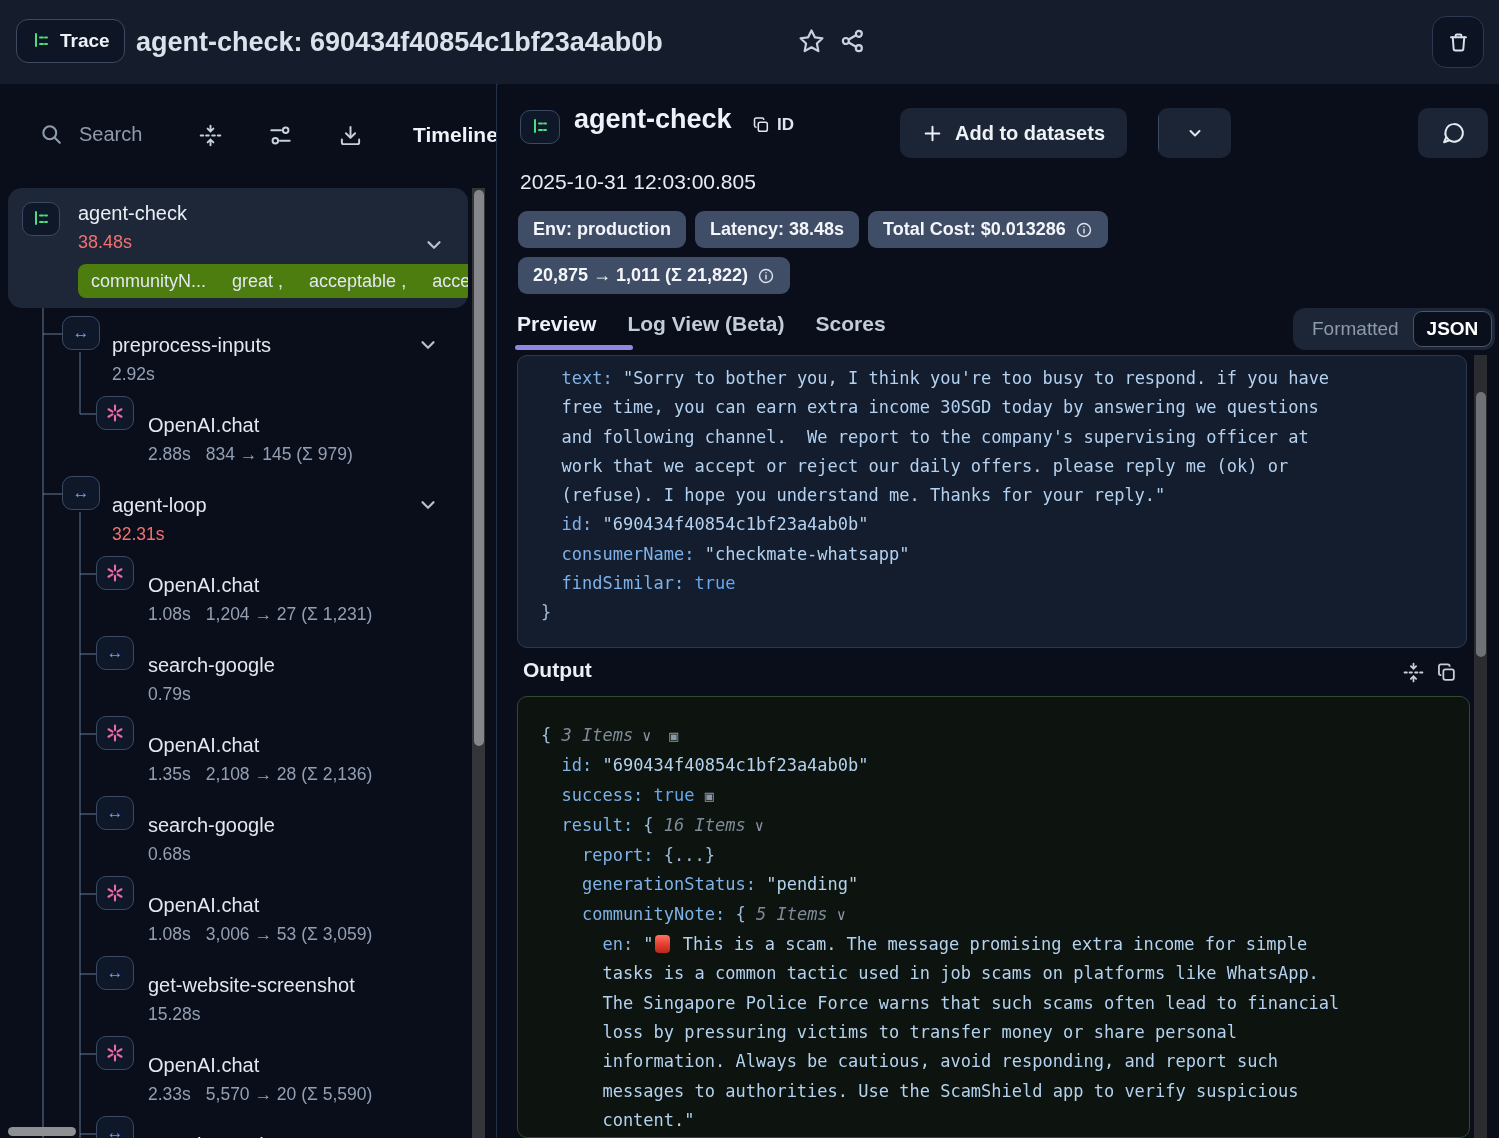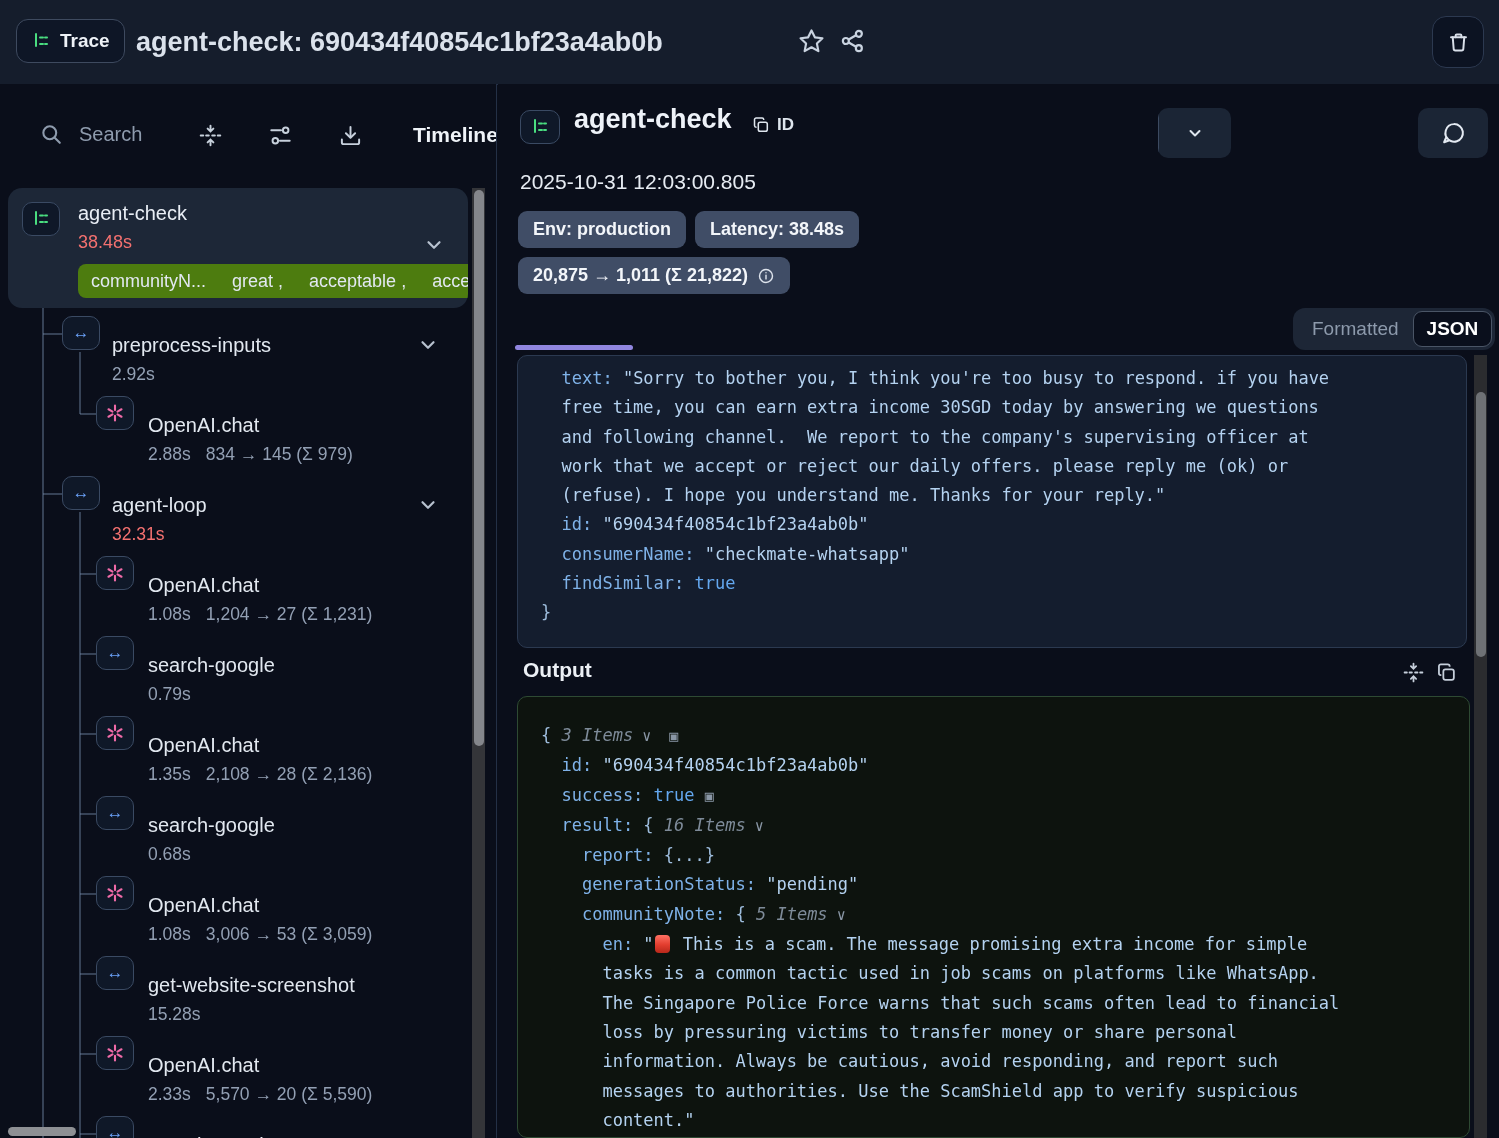--- a/index.html
+++ b/index.html
@@ -404,20 +404,26 @@
     </span>
     <h2 class="r-title">agent-check</h2>
     <button class="id-btn">
       <svg width="18" height="18" viewBox="0 0 20 20" fill="none" stroke="#dfe6ee" stroke-width="1.7" stroke-linejoin="round">
           <rect x="7" y="7" width="10" height="10" rx="2"></rect>
           <path d="M13 4.5V4a1.8 1.8 0 0 0-1.8-1.8H4.6A1.8 1.8 0 0 0 2.8 4v6.6a1.8 1.8 0 0 0 1.8 1.8h.5"></path>
         </svg>
       <span>ID</span>
     </button>
 
+    <button class="pill-btn add-btn">
+      <svg width="21" height="21" viewBox="0 0 20 20" fill="none" stroke="#eef2f7" stroke-width="1.9" stroke-linecap="round">
+          <path d="M10 3.5v13M3.5 10h13"></path>
+        </svg>
+      <span>Add to datasets</span>
+    </button>
 
     <div class="annotate-group">
       <div class="vdiv"></div>
       <button class="annotate-chev">
         <svg width="20" height="20" viewBox="0 0 20 20" fill="none" stroke="currentColor" stroke-width="2" stroke-linecap="round" stroke-linejoin="round">
             <path d="M5.5 8l4.5 4.5L14.5 8"></path>
           </svg>
       </button>
     </div>
 
@@ -429,32 +435,45 @@
 
     <div class="timestamp">2025-10-31 12:03:00.805</div>
 
     <div class="badges-row row1">
       <span class="meta-badge">
           <span>Env: production</span>
         </span>
       <span class="meta-badge">
           <span>Latency: 38.48s</span>
         </span>
+      <span class="meta-badge">
+        <span>Total Cost: $0.013286</span>
+        <svg class="info" width="18" height="18" viewBox="0 0 20 20" fill="none" stroke="currentColor" stroke-width="1.6" stroke-linecap="round">
+            <circle cx="10" cy="10" r="7.2"></circle>
+            <path d="M10 9v4.2"></path>
+            <path d="M10 6.3v.1"></path>
+          </svg>
+      </span>
     </div>
     <div class="badges-row row2">
       <span class="meta-badge">
         <span>20,875 → 1,011 (Σ 21,822)</span>
         <svg class="info" width="18" height="18" viewBox="0 0 20 20" fill="none" stroke="currentColor" stroke-width="1.6" stroke-linecap="round">
             <circle cx="10" cy="10" r="7.2"></circle>
             <path d="M10 9v4.2"></path>
             <path d="M10 6.3v.1"></path>
           </svg>
       </span>
     </div>
 
+    <nav class="tabs">
+      <span class="tab active">Preview</span>
+      <span class="tab">Log View (Beta)</span>
+      <span class="tab">Scores</span>
+    </nav>
     <div class="tab-underline"></div>
 
     <div class="toggle">
       <button class="toggle-off">Formatted</button>
       <button class="toggle-on">JSON</button>
     </div>
 
     <section class="code-box input-box">
       <pre class="code"><div class="cl"><span class="c-k">  text:</span><span class="c-s"> "Sorry to bother you, I think you're too busy to respond. if you have</span></div><div class="cl"><span class="c-s">  free time, you can earn extra income 30SGD today by answering we questions</span></div><div class="cl"><span class="c-s">  and following channel.  We report to the company's supervising officer at</span></div><div class="cl"><span class="c-s">  work that we accept or reject our daily offers. please reply me (ok) or</span></div><div class="cl"><span class="c-s">  (refuse). I hope you understand me. Thanks for your reply."</span></div><div class="cl"><span class="c-k">  id:</span><span class="c-s"> "690434f40854c1bf23a4ab0b"</span></div><div class="cl"><span class="c-k">  consumerName:</span><span class="c-s"> "checkmate-whatsapp"</span></div><div class="cl"><span class="c-k">  findSimilar:</span><span class="c-b"> true</span></div><div class="cl"><span class="c-p">}</span></div></pre>
     </section>

